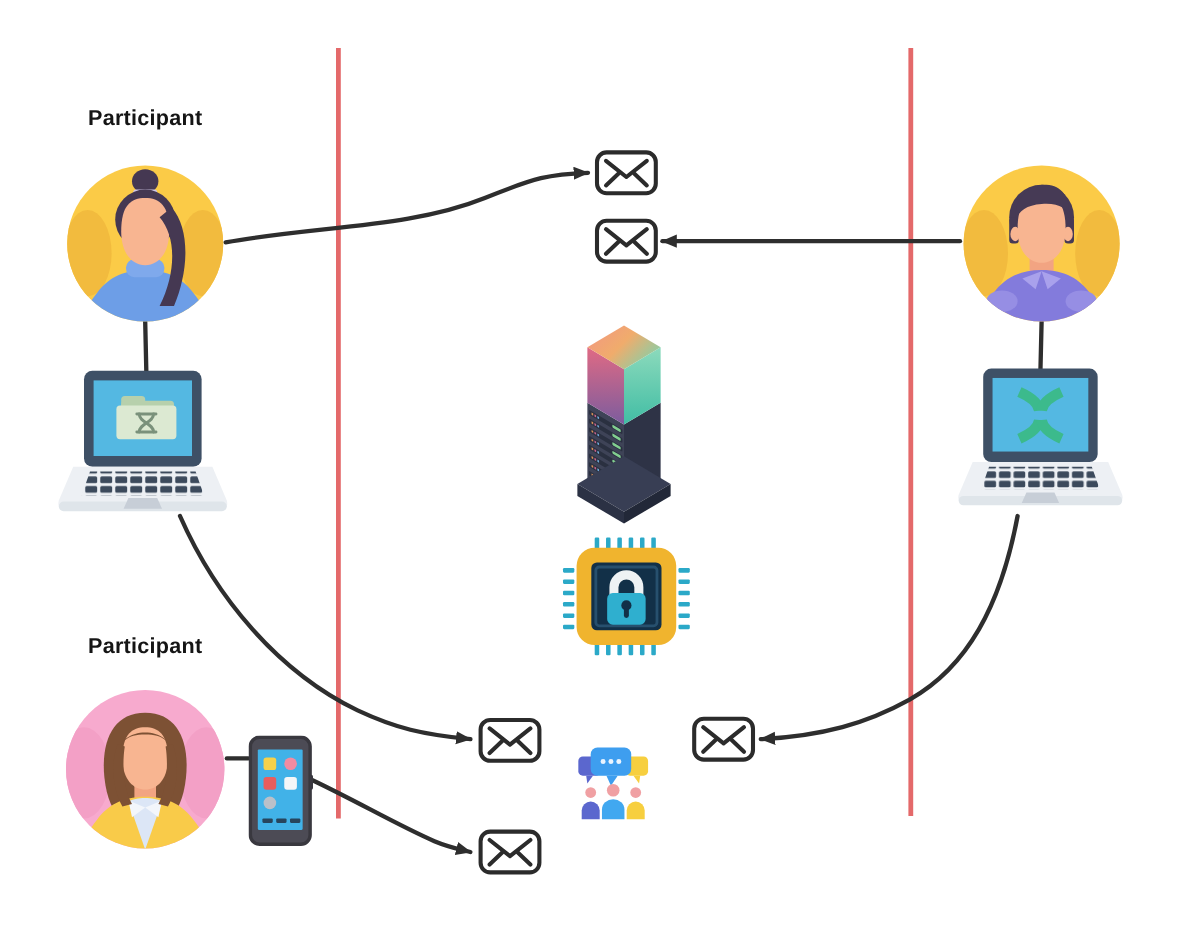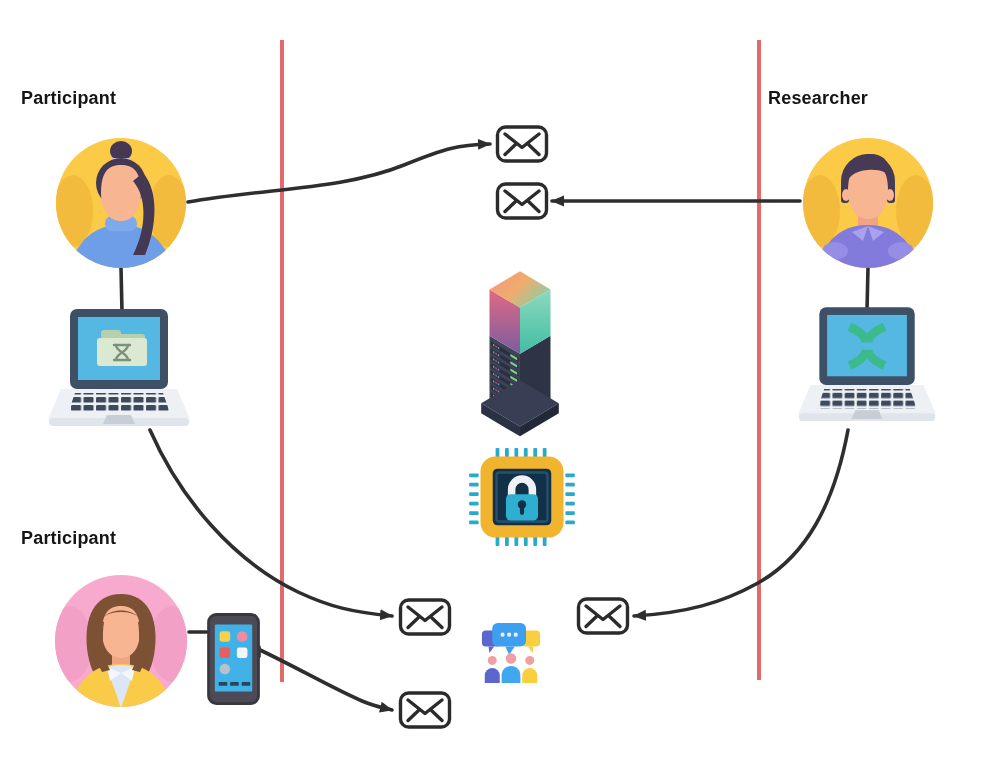--- a/index.html
+++ b/index.html
@@ -1,19 +1,19 @@
 <!DOCTYPE html>
 <html><head>
 <meta charset="utf-8">
 <style>
   html,body{margin:0;padding:0;background:#ffffff;}
   #canvas{position:relative;width:1000px;height:777px;background:#ffffff;overflow:hidden;
           font-family:"Liberation Sans", sans-serif;}
   .abs{position:absolute;}
-  .actor-label{width:200px;text-align:left;font-size:18px;font-weight:700;color:#151515;letter-spacing:.2px;}
+  .actor-label{width:200px;text-align:center;font-size:18px;font-weight:700;color:#151515;letter-spacing:.2px;}
   svg{display:block;}
 </style>
 </head>
 <body>
 
 <div id="canvas">
 
   <svg class="abs" style="left:0;top:0" width="1000" height="777" viewBox="0 0 1000 777">
     <defs>
       <marker id="arr" markerUnits="userSpaceOnUse" markerWidth="16" markerHeight="14" refX="12" refY="5.5" orient="auto">
@@ -30,21 +30,20 @@
       <path d="M868,268 L867,310"></path>
       <path d="M189,632 L207,632"></path>
       <path d="M150,430 C180,498 232,560 298,592 C330,607 352,612 392,616" marker-end="url(#arr)"></path>
       <path d="M260,650 C298,668 332,688 362,701 C374,706 380,707 392,710" marker-end="url(#arr)"></path>
       <path d="M848,430 C834,505 806,556 758,583 C722,603 686,613 634,616" marker-end="url(#arr)"></path>
     </g>
   </svg>
 
   <div class="abs actor-label" style="left:21px;top:88px">Participant</div>
   <div class="abs actor-label" style="left:21px;top:528px">Participant</div>
-  <div class="abs actor-label" style="left:768px;top:88px">Researcher</div>
 
   <div class="abs" style="left:55px;top:137px;width:132px;height:132px">
     <svg viewBox="0 0 132 132" width="132" height="132">
       <defs>
           <clipPath id="c1">
             <circle cx="66" cy="66" r="65"></circle>
           </clipPath>
         </defs>
       <circle cx="66" cy="66" r="65" fill="#FBCB47"></circle>
       <g clip-path="url(#c1)">

